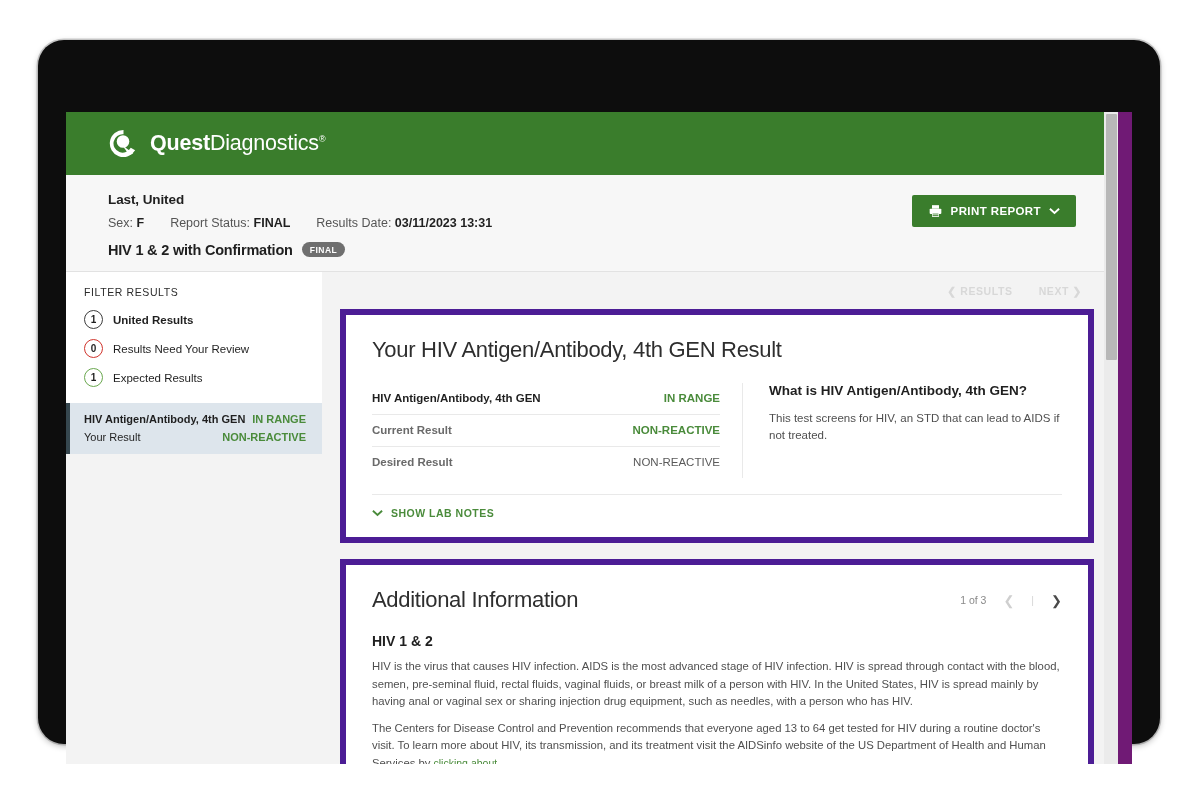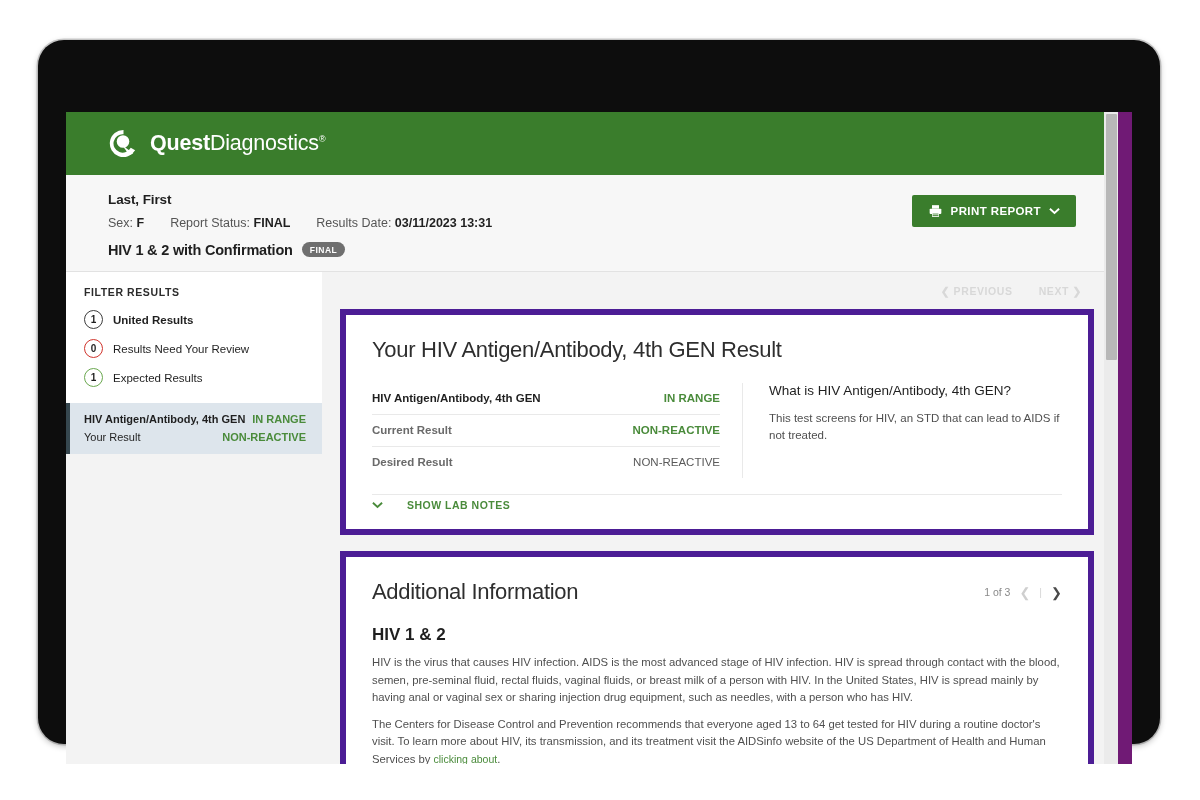--- a/index.html
+++ b/index.html
@@ -124,21 +124,21 @@
     width: 256px; flex: 0 0 256px;
     background: #f3f3f3;
     padding-top: 0;
   }
   .filter-card {
     background: #ffffff;
     padding: 14px 16px 14px 18px;
     position: relative;
   }
   .filter-heading {
-    font-size: 10.5px; font-weight: bold; color: #2b2b2b;
+    font-size: 10.5px; font-weight: normal; color: #2b2b2b;
     letter-spacing: 0.6px; margin-bottom: 12px;
   }
   .filter-row {
     display: flex; align-items: center; gap: 10px;
     margin-bottom: 10px; cursor: pointer; position: relative;
   }
   .filter-row:last-child { margin-bottom: 2px; }
   .count-badge {
     width: 19px; height: 19px; border-radius: 50%;
     border: 1px solid #3d3d3d;
@@ -207,45 +207,45 @@
   .res-name { font-size: 11.5px; font-weight: bold; color: #1f1f1f; }
   .res-name.muted { color: #6a6a6a; }
   .res-val { font-size: 11.5px; font-weight: bold; color: #4a8b3b; }
   .res-val.muted { color: #5a5a5a; font-weight: normal; }
 
   .info-panel {
     flex: 1; min-width: 0;
     border-left: 1px solid #e9e9e9;
     padding: 0 0 0 26px;
   }
-  .info-title { font-size: 13.5px; font-weight: normal; color: #1f1f1f; }
+  .info-title { font-size: 13.5px; font-weight: bold; color: #1f1f1f; }
   .info-text { margin-top: 12px; font-size: 11.5px; color: #4f4f4f; line-height: 1.5; }
 
   .lab-notes {
     margin-top: 16px;
-    padding-top: 4px;
+    padding-top: 12px;
     border-top: 1px solid #e9e9e9;
-    display: flex; align-items: center; gap: 24px;
+    display: flex; align-items: center; gap: 8px;
     color: #4a8b3b; font-size: 10.5px; font-weight: bold;
     letter-spacing: 0.5px; cursor: pointer;
   }
 
   
   .addl-head {
     display: flex; justify-content: space-between; 
   }
   .addl-pager {
-    display: flex; align-items: center; gap: 9px;
+    display: flex; align-items: center; gap: 17px;
     font-size: 10.5px; color: #8a8a8a;
   }
   .addl-pager .arrow { cursor: pointer; font-size: 13px; color: #cfcfcf; }
   .addl-pager .arrow.on { color: #4a4a4a; }
   .addl-pager .divider { color: #d5d5d5; }
 
-  .addl-sub { margin-top: 20px; font-size: 17px; font-weight: bold; color: #1f1f1f; }
+  .addl-sub { margin-top: 20px; font-size: 14px; font-weight: bold; color: #1f1f1f; }
   .addl-para { margin-top: 9px; font-size: 11.3px; color: #4f4f4f; line-height: 1.55; }
   .addl-para a { color: #4a8b3b; text-decoration: none; font-size: 10.5px; }
 </style>
 </head>
 <body>
 
 <div class="device-frame">
   <div class="device-screen">
     <div class="viewport">
 
@@ -255,21 +255,21 @@
           <circle cx="31" cy="28" r="13" fill="#ffffff"></circle>
           <path d="M30 36 L52 52 L44 56 Z" fill="#ffffff"></path>
           <circle cx="31" cy="28" r="13" fill="#3a7d2c" opacity="0"></circle>
         </svg>
         <div class="logo-text">
           <span class="b">Quest</span><span class="l">Diagnostics</span><span class="tm">®</span>
         </div>
       </div>
 
       <div class="patient-bar">
-        <div class="patient-name">Last, First</div>
+        <div class="patient-name">Last, United</div>
         <div class="patient-meta">
           <div>
             <span>Sex:</span>
             <b>F</b>
           </div>
           <div>
             <span>Report Status:</span>
             <b>FINAL</b>
           </div>
           <div>
@@ -329,21 +329,21 @@
             <div class="result-item-line second">
               <span class="result-item-sub">Your Result</span>
               <span class="result-item-status">NON-REACTIVE</span>
             </div>
           </div>
         </div>
 
         <div class="main">
 
           <div class="pager-top">
-            <span>❮ <span>PREVIOUS</span></span>
+            <span>❮ <span>RESULTS</span></span>
             <span><span>NEXT</span> ❯</span>
           </div>
 
           <div class="card">
             <div class="card-pad">
               <div class="card-title">Your HIV Antigen/Antibody, 4th GEN Result</div>
 
               <div class="result-body">
                 <div class="result-table">
 

